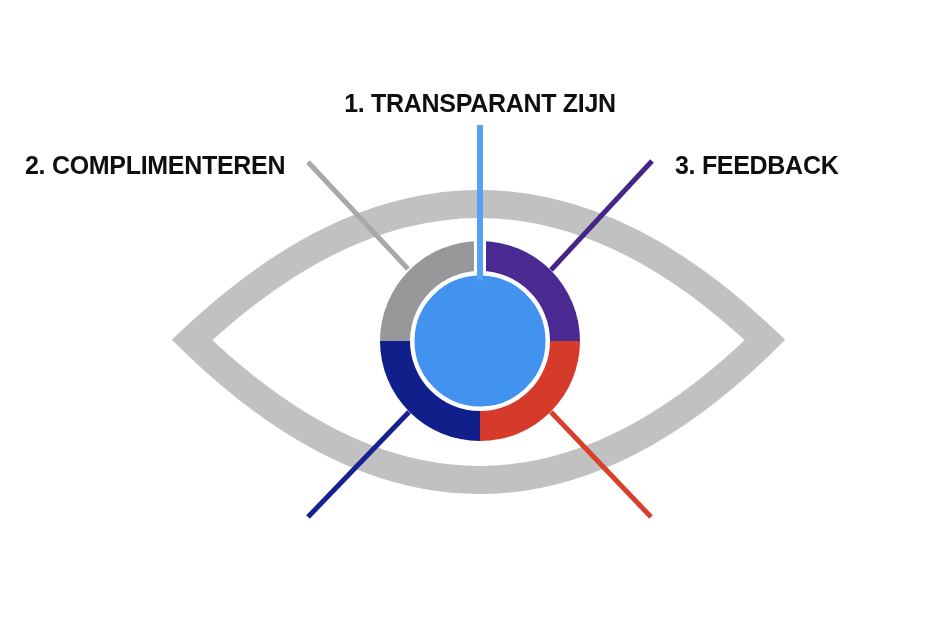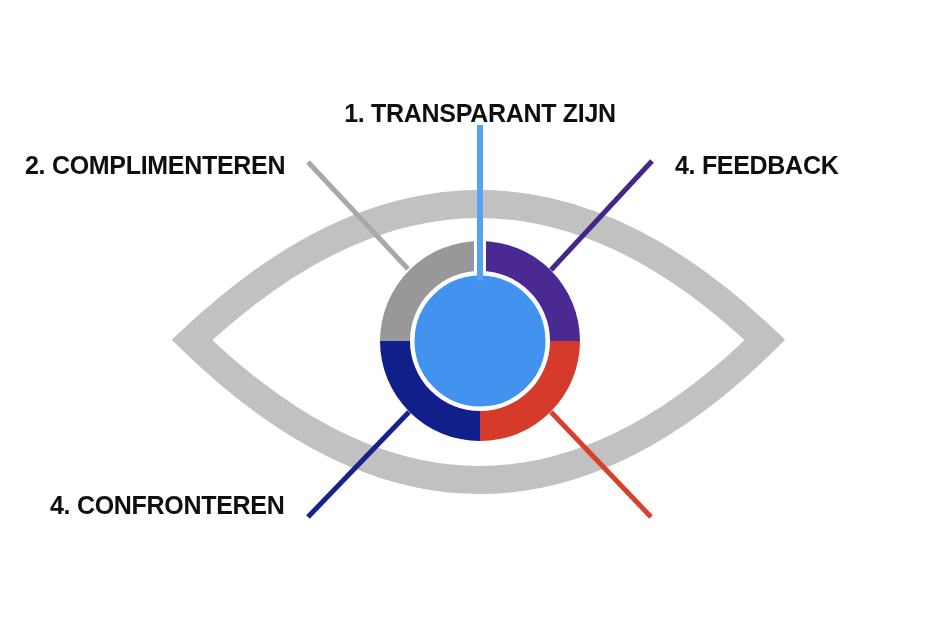--- a/index.html
+++ b/index.html
@@ -25,21 +25,20 @@
     font-family: "Liberation Sans", sans-serif;
     font-weight: 700;
     font-size: 25px;
     letter-spacing: -0.3px;
     color: #0f0f0f;
     white-space: nowrap;
     line-height: 1.1;
   }
   .label-top {
     transform: translateX(-50%);
-    margin-top: 10px;
   }
 </style>
 </head>
 <body>
 
 <div class="canvas">
 
   <svg width="932" height="622" viewBox="0 0 932 622" aria-hidden="true">
 
     <path d="M192 340 Q480 68 765 340 Q480 620 192 340 Z" fill="none" stroke-width="28" stroke-linejoin="miter" stroke="#c1c1c1"></path>
@@ -57,18 +56,17 @@
     <line x1="308" y1="162" x2="408" y2="269" stroke-width="5" stroke="#a8a8a8"></line>
     <line x1="652" y1="161" x2="551" y2="270" stroke-width="5" stroke="#452688"></line>
     <line x1="409" y1="412" x2="308" y2="517" stroke-width="5" stroke="#16228f"></line>
     <line x1="551" y1="412" x2="651" y2="517" stroke-width="5" stroke="#d8402c"></line>
   </svg>
 
   <div class="label label-top" style="left: 480px; top: 90px; color: rgb(15, 15, 15);">1. TRANSPARANT ZIJN</div>
 
   <div class="label" style="left: 25px; top: 152px; color: rgb(15, 15, 15);">2. COMPLIMENTEREN</div>
 
-  <div class="label" style="left: 675px; top: 152px; color: rgb(15, 15, 15);">4. FEEDBACK</div>
+  <div class="label" style="left: 675px; top: 152px; color: rgb(15, 15, 15);">3. FEEDBACK</div>
 
-  <div class="label" style="left: 50px; top: 492px; color: rgb(15, 15, 15);">4. CONFRONTEREN</div>
 
 
 </div>
 
 </body></html>

